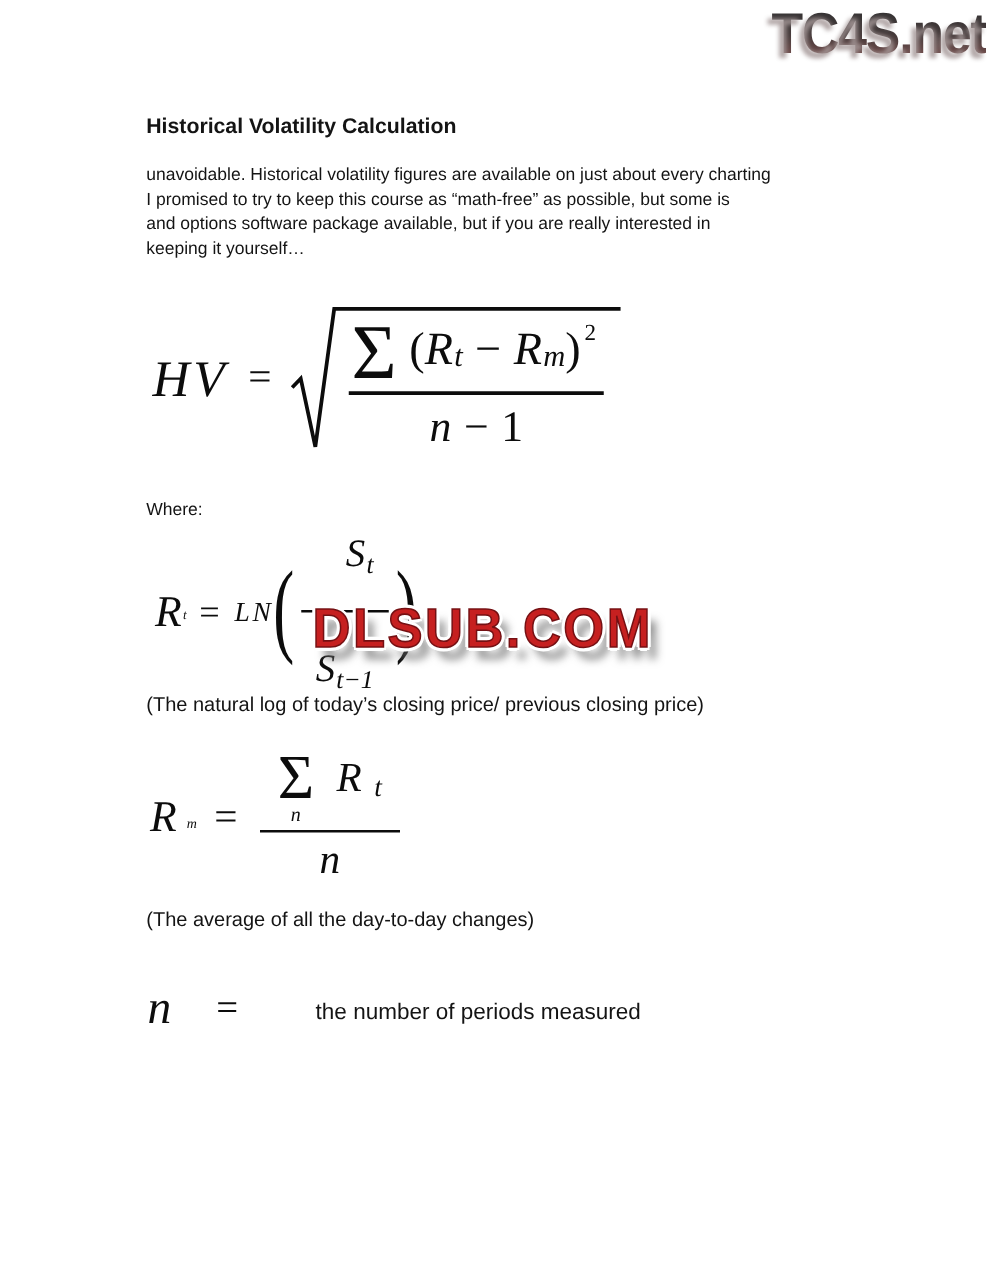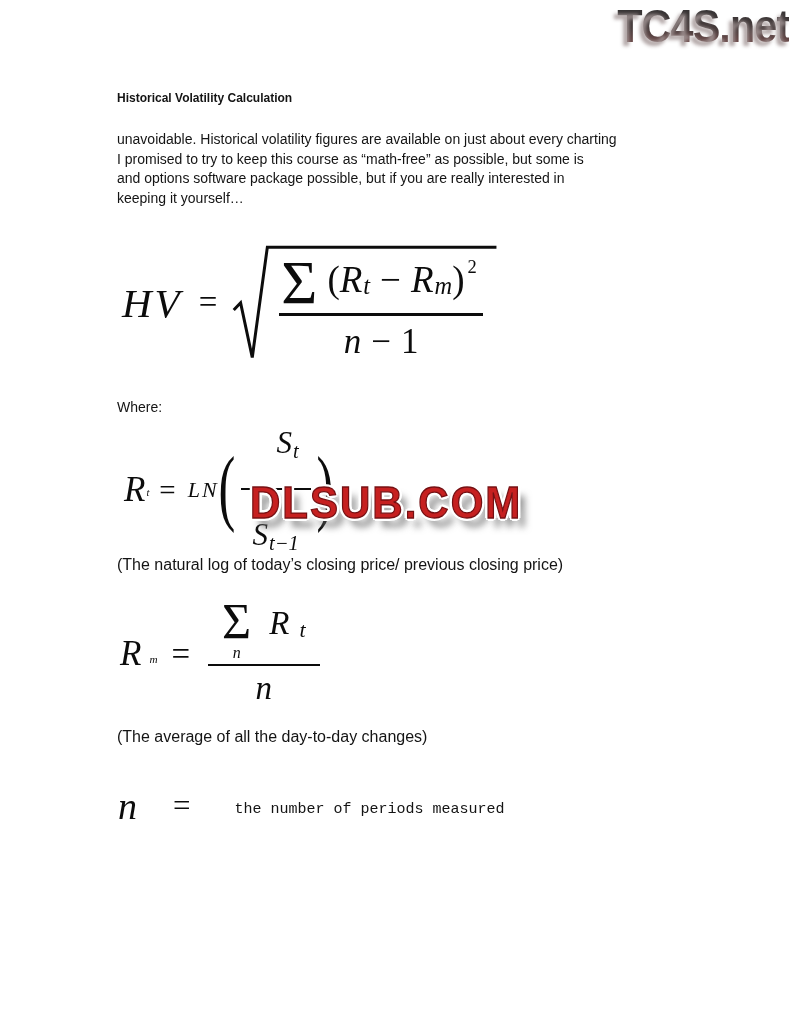--- a/index.html
+++ b/index.html
@@ -13,21 +13,21 @@
     position:absolute;top:3px;right:2px;
     font-family:"Liberation Sans",sans-serif;font-weight:bold;
     font-size:46px;letter-spacing:-1px;line-height:1;
     transform:scaleX(.9);transform-origin:100% 0;
     background:linear-gradient(180deg,#343233 10%,#453a3a 55%,#7d504f 100%);
     -webkit-background-clip:text;background-clip:text;color:transparent;
     text-shadow:-4px 4px 4px rgba(165,152,152,.85);
   }
 
   
-  .heading{position:absolute;left:117px;top:91px;font-size:12px;font-weight:bold;}
+  .heading{position:absolute;left:117px;top:91px;font-size:17px;font-weight:bold;}
   .para{position:absolute;left:117px;top:130px;width:600px;font-size:14px;line-height:19.5px;}
   .where{position:absolute;left:117px;top:399px;font-size:14px;}
   .caption{position:absolute;left:117px;font-size:16px;}
   .caption-rt{top:556px;}
   .caption-rm{top:728px;}
 
   
   .f{position:absolute;font-family:"Liberation Serif",serif;color:#0c0c0c;}
   .it{font-style:italic;}
   .sub{font-size:.66em;font-style:italic;position:relative;top:.28em;margin-left:1px;}
@@ -69,21 +69,21 @@
   .rm-sigma-sub{font-size:16px;font-style:italic;margin-top:3px;}
   .rm-R{font-size:33px;font-style:italic;margin-left:18px;position:relative;top:4px;}
   .rm-t{font-size:22px;font-style:italic;margin-left:10px;position:relative;top:16px;}
   .rm-bar{border-top:2.5px solid #0c0c0c;align-self:stretch;height:0;}
   .rm-den{font-size:33px;font-style:italic;padding-top:4px;}
 
   
   .f-n{left:118px;top:784px;display:flex;align-items:center;}
   .n-lhs{font-size:38px;font-style:italic;}
   .eq-n{font-size:31px;margin-left:36px;}
-  .n-text{font-family:Liberation Mono, monospace;font-size:15px;margin-left:44px;position:relative;top:3px;color:#141414;}
+  .n-text{font-family:Liberation Sans, sans-serif;font-size:18px;margin-left:62px;position:relative;top:3px;color:#141414;}
 
   
   .wm-dlsub{
     position:absolute;left:250px;top:479px;z-index:9;line-height:1.1;
     font-family:"Liberation Sans",sans-serif;font-weight:900;
     font-size:42px;letter-spacing:2px;transform:scaleY(1.05);transform-origin:0 0;
     color:#c62020;
     -webkit-text-stroke:1.2px #741013;
     text-shadow:-3px 0 0 #fff,3px 0 0 #fff,0 -3px 0 #fff,0 3px 0 #fff,
                 -2px -2px 0 #fff,2px -2px 0 #fff,-2px 2px 0 #fff,2px 2px 0 #fff,
@@ -105,21 +105,21 @@
 
 <div class="page">
 
   <div class="logo">TC4S.net</div>
 
   <div class="heading">Historical Volatility Calculation</div>
 
   <div class="para">
     <div>unavoidable. Historical volatility figures are available on just about every charting</div>
     <div>I promised to try to keep this course as “math-free” as possible, but some is</div>
-    <div>and options software package possible, but if you are really interested in</div>
+    <div>and options software package available, but if you are really interested in</div>
     <div>keeping it yourself…</div>
   </div>
 
   <div class="f f-hv">
     <span class="hv-lhs">HV</span>
     <span class="eq-hv">=</span>
     <span class="sqrt">
       <svg viewBox="0 0 390 118" preserveAspectRatio="none" aria-hidden="true">
         <polyline points="4,66 14,59 31,112 53,5 387,5" fill="none" stroke="#0c0c0c" stroke-width="3" vector-effect="non-scaling-stroke"></polyline>
       </svg>

